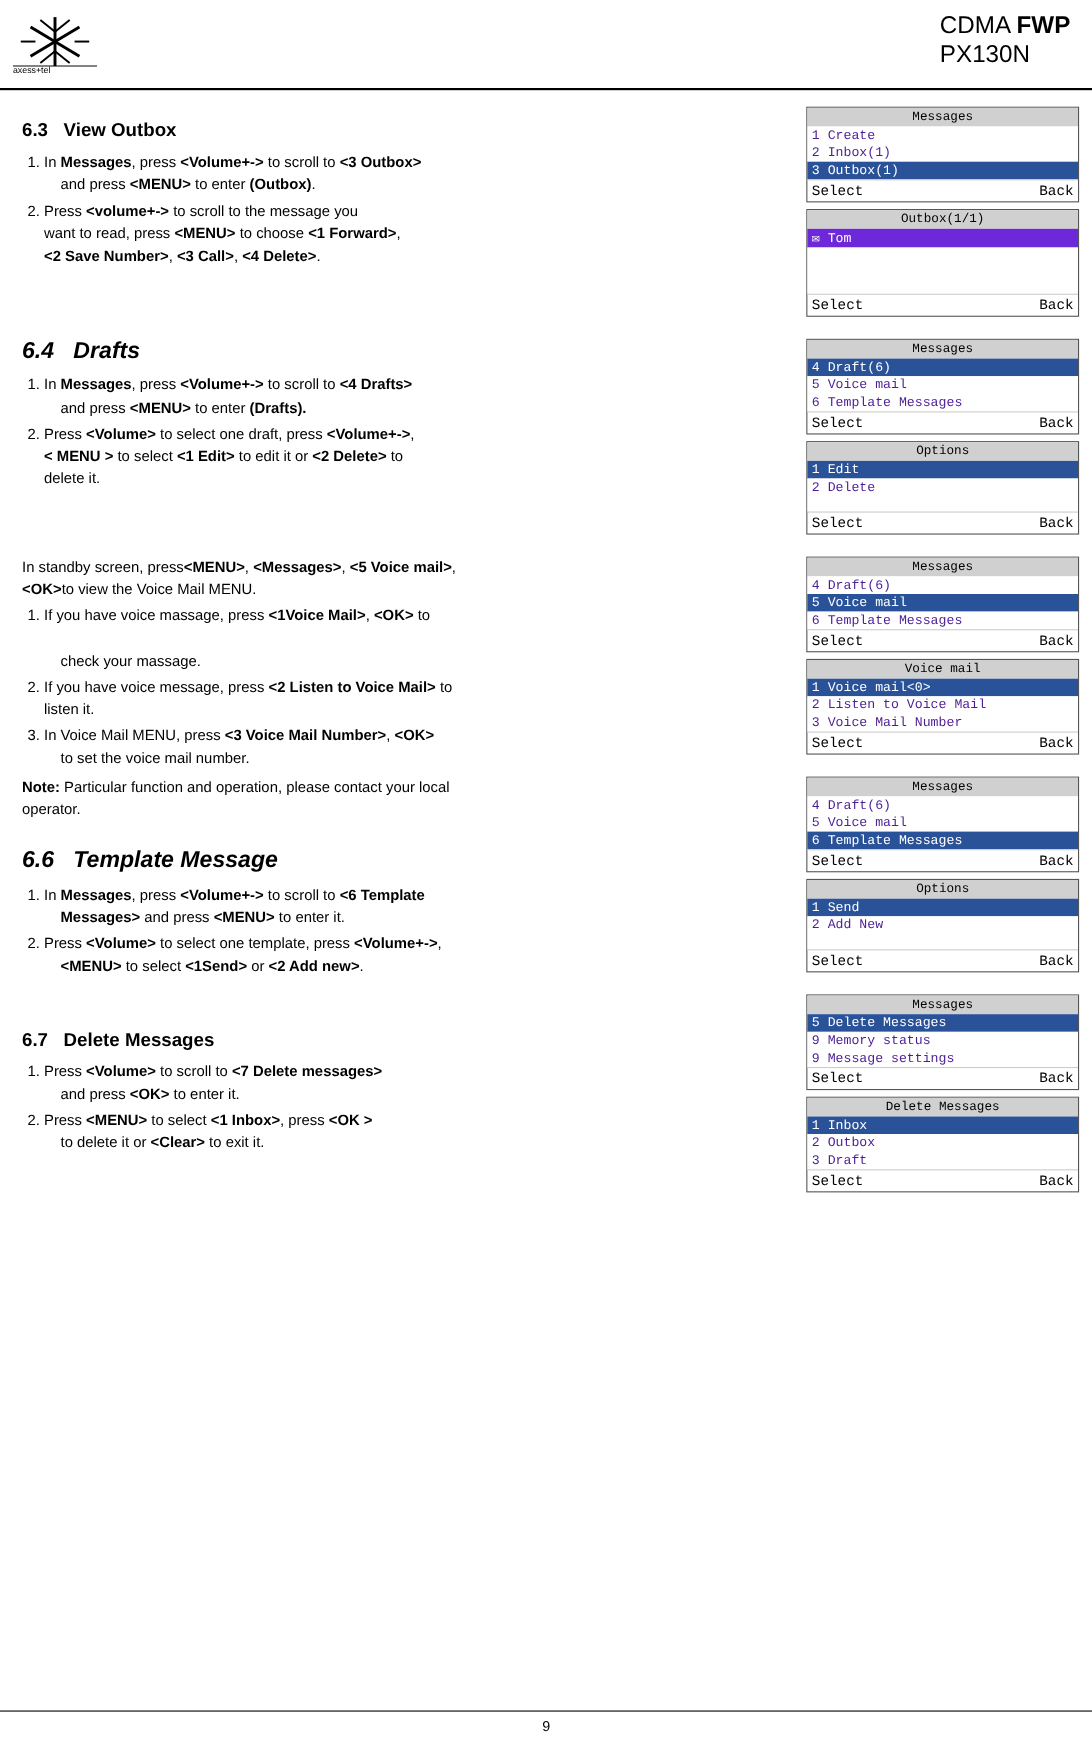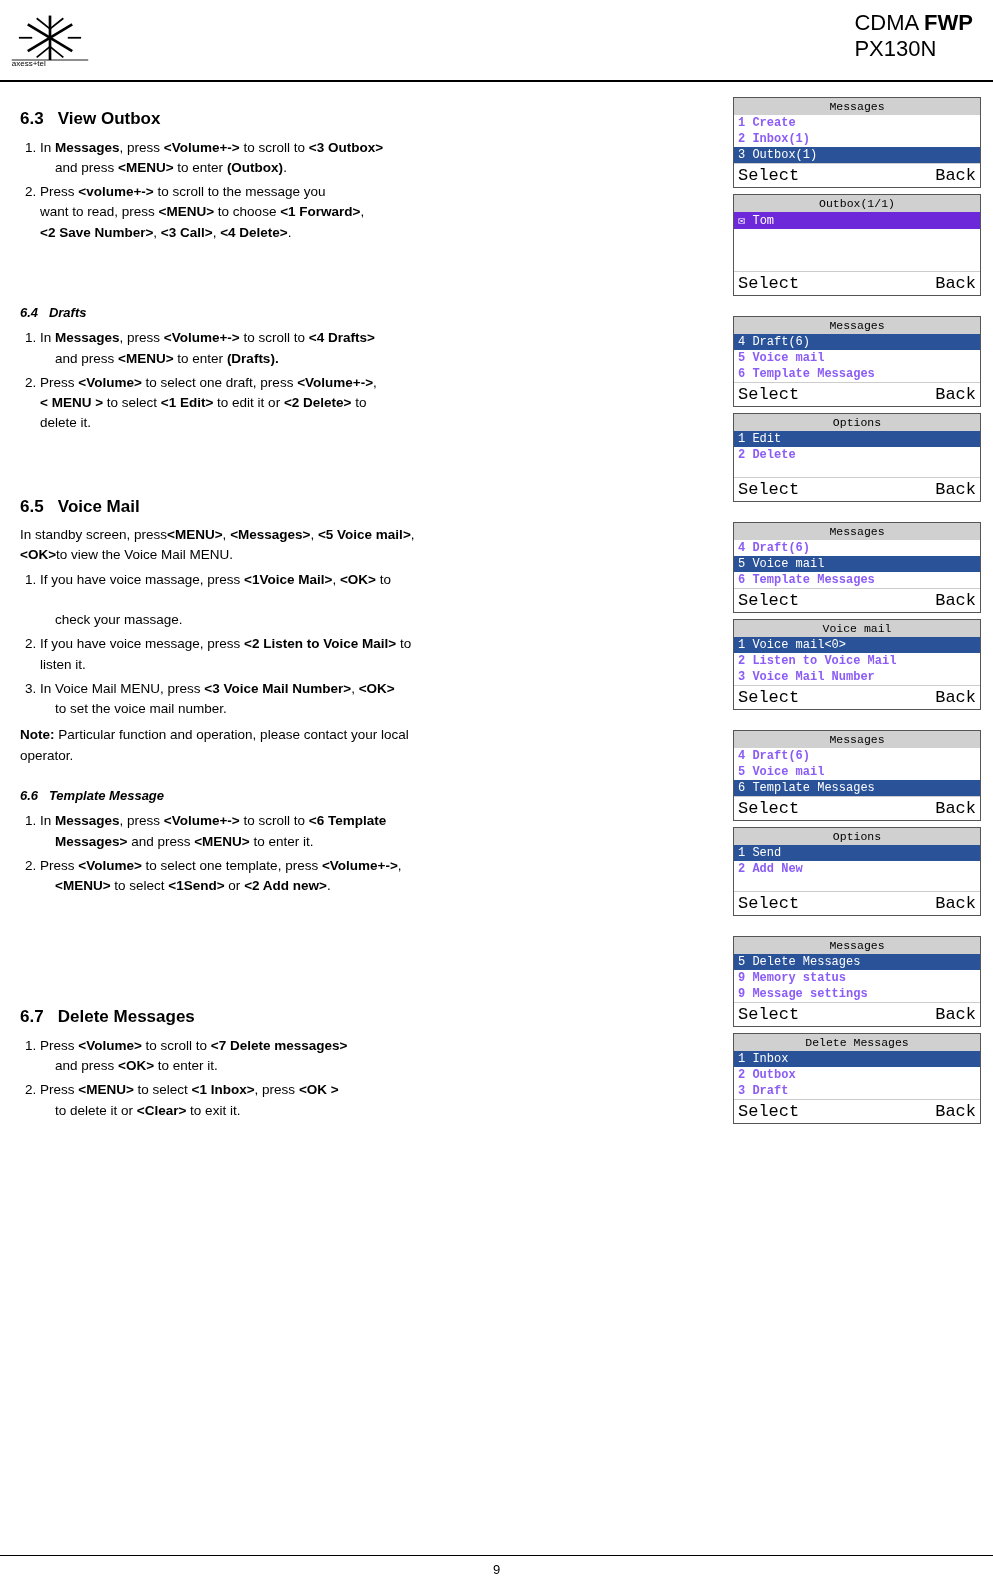--- a/index.html
+++ b/index.html
@@ -63,21 +63,21 @@
     }
 
     
     .section-title {
       font-size: 17px;
       font-weight: bold;
       margin-bottom: 6px;
       margin-top: 4px;
     }
     .section-title-italic {
-      font-size: 13px;
+      font-size: 21px;
       font-weight: bold;
       font-style: italic;
       margin-bottom: 6px;
       margin-top: 4px;
     }
 
     .section-block {
       margin-bottom: 12px;
     }
 
@@ -110,29 +110,28 @@
     .phone-screen .screen-row {
       padding: 1px 4px;
       white-space: pre;
     }
     .phone-screen .screen-row.highlighted {
       background: #2a5298;
       color: #fff;
     }
     .phone-screen .screen-row.normal {
       background: #fff;
-      color: #8b5cf6;
-      font-weight: bold;
+      color: #4c1d95;
     }
     .phone-screen .screen-footer {
       display: flex;
       justify-content: space-between;
       padding: 2px 4px;
       border-top: 1px solid #ccc;
-      font-size: 17px;
+      font-size: 13px;
     }
     .phone-screen .screen-empty {
       height: 14px;
       background: #fff;
     }
     .phone-screen .screen-icon-row {
       padding: 1px 4px;
       display: flex;
       align-items: center;
       gap: 4px;
@@ -201,39 +200,38 @@
 
     <div class="section-block" style="margin-top:60px;">
       <div class="section-title-italic"><i>6.4&nbsp;&nbsp; Drafts</i></div>
       <ol>
         <li>In <b>Messages</b>, press <b>&lt;Volume+-&gt;</b> to scroll to <b>&lt;4 Drafts&gt;</b><br>&nbsp;&nbsp;&nbsp;&nbsp;and press <b>&lt;MENU&gt;</b> to enter <b>(Drafts).</b></li>
         <li>Press <b>&lt;Volume&gt;</b> to select one draft, press <b>&lt;Volume+-&gt;</b>,<br><b>&lt; MENU &gt;</b> to select <b>&lt;1 Edit&gt;</b> to edit it or <b>&lt;2 Delete&gt;</b> to<br>delete it.</li>
       </ol>
     </div>
 
     <div class="section-block" style="margin-top:60px;">
-      <div class="section-title">6.5&nbsp;&nbsp; Voice Mail</div>
       <p>In standby screen, press<b>&lt;MENU&gt;</b>, <b>&lt;Messages&gt;</b>, <b>&lt;5 Voice mail&gt;</b>,<br><b>&lt;OK&gt;</b>to view the Voice Mail MENU.</p>
       <ol>
         <li>If you have voice massage, press <b>&lt;1Voice Mail&gt;</b>, <b>&lt;OK&gt;</b> to<br><br>&nbsp;&nbsp;&nbsp;&nbsp;check your massage.</li>
         <li>If you have voice message, press <b>&lt;2 Listen to Voice Mail&gt;</b> to<br>listen it.</li>
         <li>In Voice Mail MENU, press <b>&lt;3 Voice Mail Number&gt;</b>, <b>&lt;OK&gt;</b><br>&nbsp;&nbsp;&nbsp;&nbsp;to set the voice mail number.</li>
       </ol>
       <p><b>Note:</b> Particular function and operation, please contact your local<br>operator.</p>
     </div>
 
     <div class="section-block" style="margin-top:20px;">
       <div class="section-title-italic"><i>6.6&nbsp;&nbsp; Template Message</i></div>
       <ol>
         <li>In <b>Messages</b>, press <b>&lt;Volume+-&gt;</b> to scroll to <b>&lt;6 Template<br>&nbsp;&nbsp;&nbsp;&nbsp;Messages&gt;</b> and press <b>&lt;MENU&gt;</b> to enter it.</li>
         <li>Press <b>&lt;Volume&gt;</b> to select one template, press <b>&lt;Volume+-&gt;</b>,<br>&nbsp;&nbsp;&nbsp;&nbsp;<b>&lt;MENU&gt;</b> to select <b>&lt;1Send&gt;</b> or <b>&lt;2 Add new&gt;</b>.</li>
       </ol>
     </div>
 
-    <div class="section-block" style="margin-top:108px;">
+    <div class="section-block" style="margin-top:44px;">
       <div class="section-title">6.7&nbsp;&nbsp; Delete Messages</div>
       <ol>
         <li>Press <b>&lt;Volume&gt;</b> to scroll to <b>&lt;7 Delete messages&gt;</b><br>&nbsp;&nbsp;&nbsp;&nbsp;and press <b>&lt;OK&gt;</b> to enter it.</li>
         <li>Press <b>&lt;MENU&gt;</b> to select <b>&lt;1 Inbox&gt;</b>, press <b>&lt;OK &gt;</b><br>&nbsp;&nbsp;&nbsp;&nbsp;to delete it or <b>&lt;Clear&gt;</b> to exit it.</li>
       </ol>
     </div>
   </div>
 
   <div class="right-col">
 

